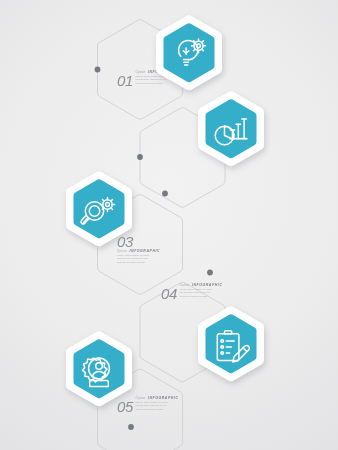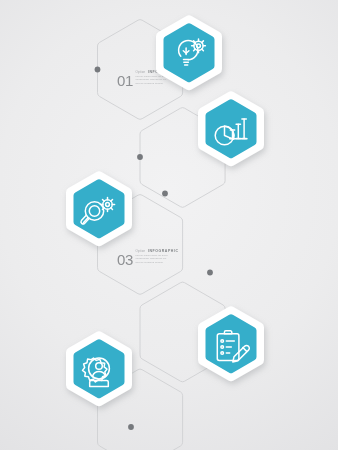--- a/index.html
+++ b/index.html
@@ -5,21 +5,21 @@
   * { margin:0; padding:0; box-sizing:border-box; }
   html, body {
     width:338px; height:450px;
     font-family:"Liberation Sans", sans-serif;
     overflow:hidden;
   }
   body {
     background: radial-gradient(ellipse 120% 95% at 50% 42%, #f2f2f3 0%, #ececed 42%, #e2e2e4 75%, #d9d9db 100%);
     position:relative;
   }
-  #stage { position:absolute; inset:0; }
+  #stage { position:absolute; inset:0;font-style:italic; }
   #svg-layer { position:absolute; left:0; top:0; width:338px; height:450px; }
 
   
   .label-block {
     position:absolute;
     display:flex;
     align-items:flex-start;
     white-space:nowrap;
   }
   .num {
@@ -103,36 +103,64 @@
       </div>
       <div class="body-lines">
         <div class="bl">Lorem ipsum dolor sit amet</div>
         <div class="bl">consectetur adipiscing elit</div>
         <div class="bl">sed do eiusmod tempor</div>
       </div>
     </div>
   </div>
 
 
-  <div class="label-block" style="left:117px; top:249px;">
+  <div class="label-block" style="left:117px; top:231px;flex-direction:column;">
     <div class="num">03</div>
     <div class="txt-col">
       <div class="heads">
         <span class="opt">Option</span>
         <span class="head">INFOGRAPHIC</span>
       </div>
       <div class="body-lines">
         <div class="bl">Lorem ipsum dolor sit amet</div>
         <div class="bl">consectetur adipiscing elit</div>
         <div class="bl">sed do eiusmod tempor</div>
       </div>
     </div>
   </div>
 
-
+  <div class="label-block" style="left:161px; top:283px;">
+    <div class="num">04</div>
+    <div class="txt-col">
+      <div class="heads">
+        <span class="opt">Option</span>
+        <span class="head">INFOGRAPHIC</span>
+      </div>
+      <div class="body-lines">
+        <div class="bl">Lorem ipsum dolor sit amet</div>
+        <div class="bl">consectetur adipiscing elit</div>
+        <div class="bl">sed do eiusmod tempor</div>
+      </div>
+    </div>
+  </div>
+
+  <div class="label-block" style="left:117px; top:396px;">
+    <div class="num">05</div>
+    <div class="txt-col">
+      <div class="heads">
+        <span class="opt">Option</span>
+        <span class="head">INFOGRAPHIC</span>
+      </div>
+      <div class="body-lines">
+        <div class="bl">Lorem ipsum dolor sit amet</div>
+        <div class="bl">consectetur adipiscing elit</div>
+        <div class="bl">sed do eiusmod tempor</div>
+      </div>
+    </div>
+  </div>
 
   <div class="badge" style="left:152px; top:12px;">
     <svg width="76" height="84" viewBox="0 0 76 84">
       <g filter="url(#badgeShadow)">
         <path d="M4 24.5 Q4 21.6 6.5 20.1 L34.5 3.9 Q37 2.4 39.5 3.9 L67.5 20.1 Q70 21.6 70 24.5 L70 57 Q70 59.9 67.5 61.4 L39.5 77.6 Q37 79.1 34.5 77.6 L6.5 61.4 Q4 59.9 4 57 Z" fill="#ffffff"></path>
       </g>
       <path d="M11.5 27.5 Q11.5 25.4 13.3 24.4 L35.2 11.7 Q37 10.7 38.8 11.7 L60.7 24.4 Q62.5 25.4 62.5 27.5 L62.5 54 Q62.5 56.1 60.7 57.1 L38.8 69.8 Q37 70.8 35.2 69.8 L13.3 57.1 Q11.5 56.1 11.5 54 Z" fill="#35aeca"></path>
 
       <g fill="none" stroke="#ffffff" stroke-width="1.5" stroke-linecap="round" stroke-linejoin="round">
         <path d="M28.8 44.2 a9.6 9.6 0 1 1 7.4 3.5"></path>

